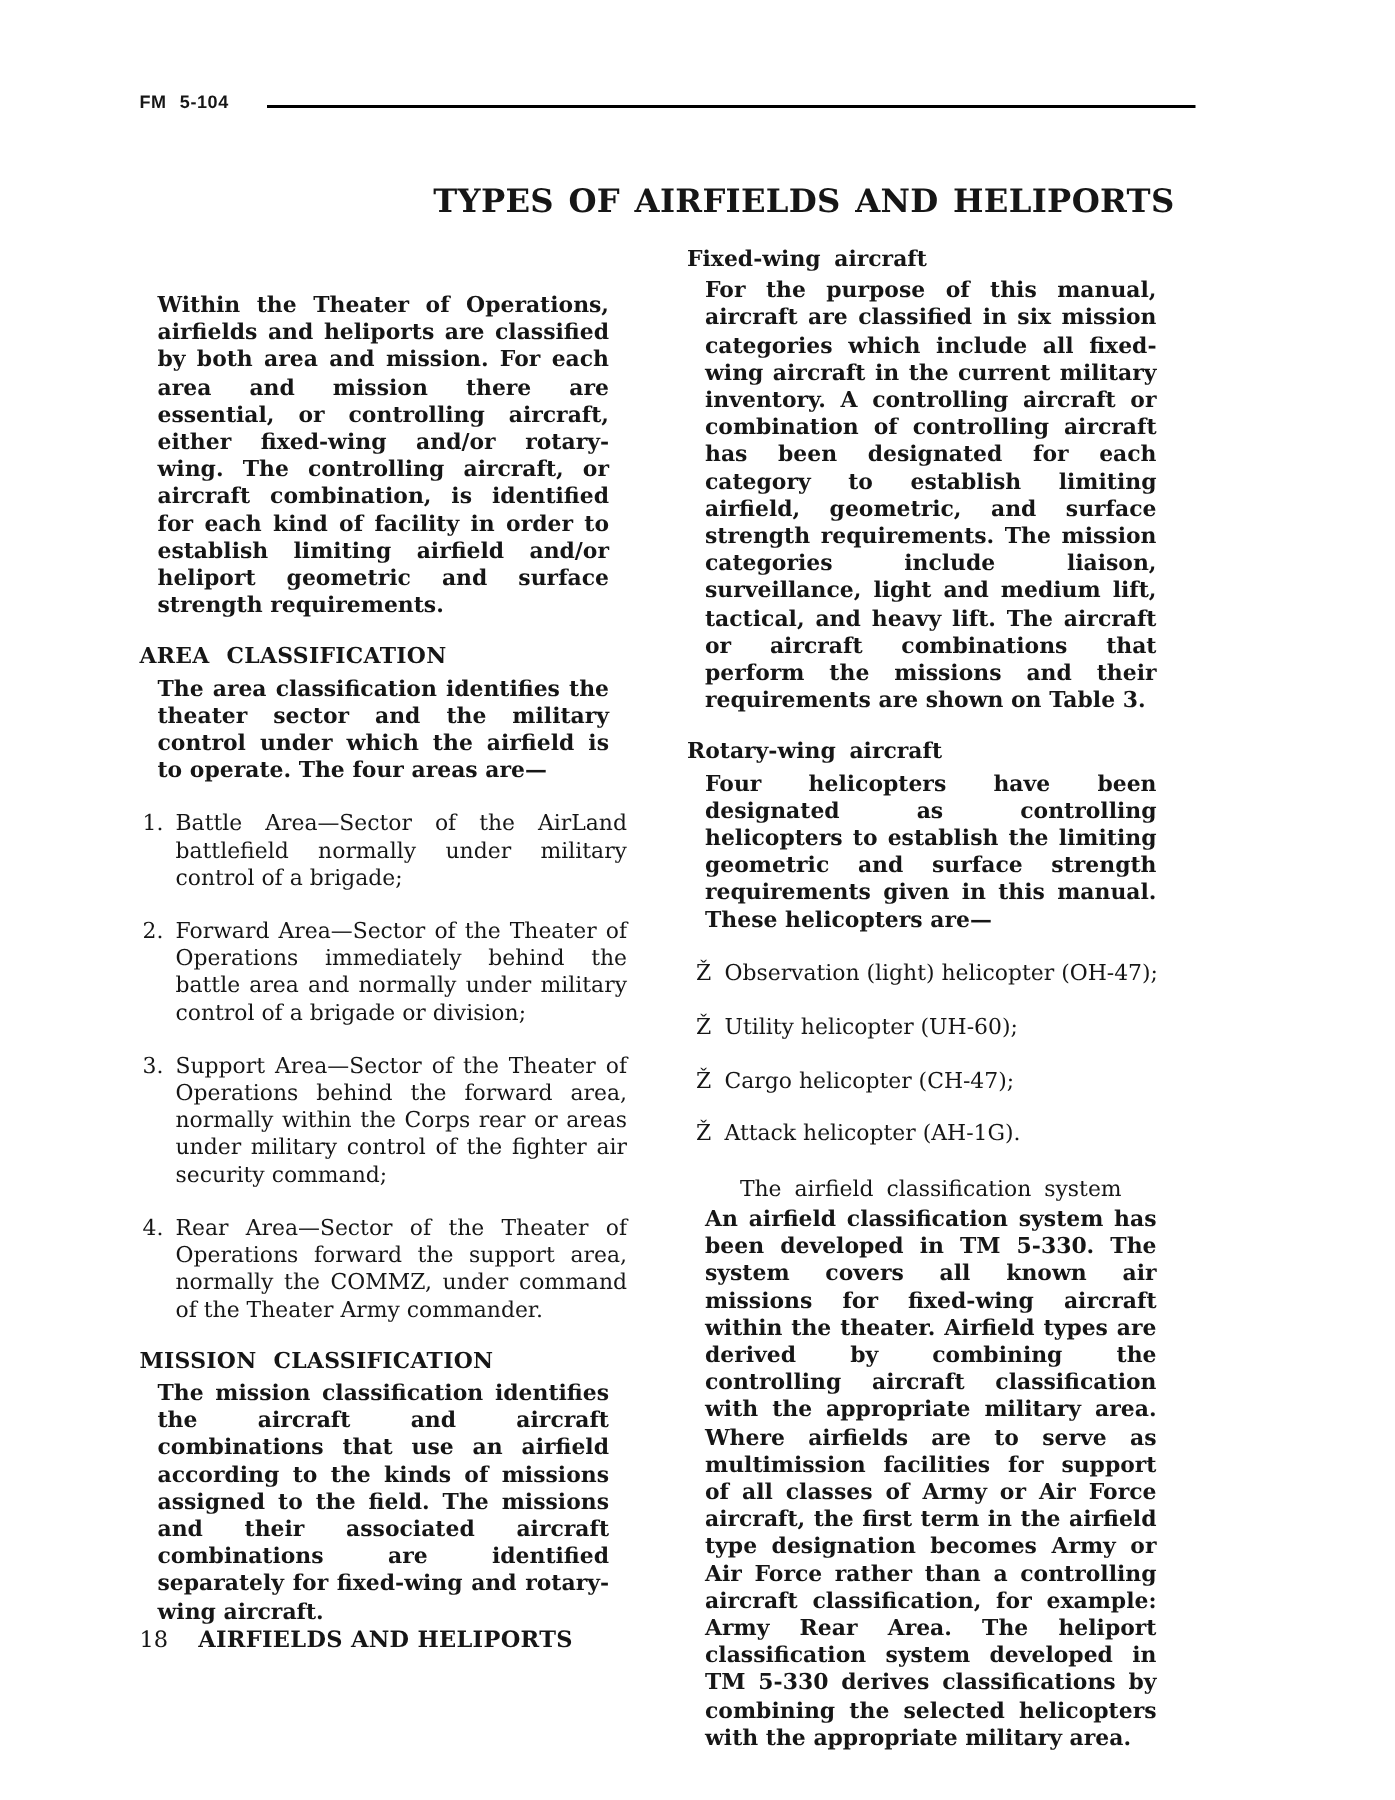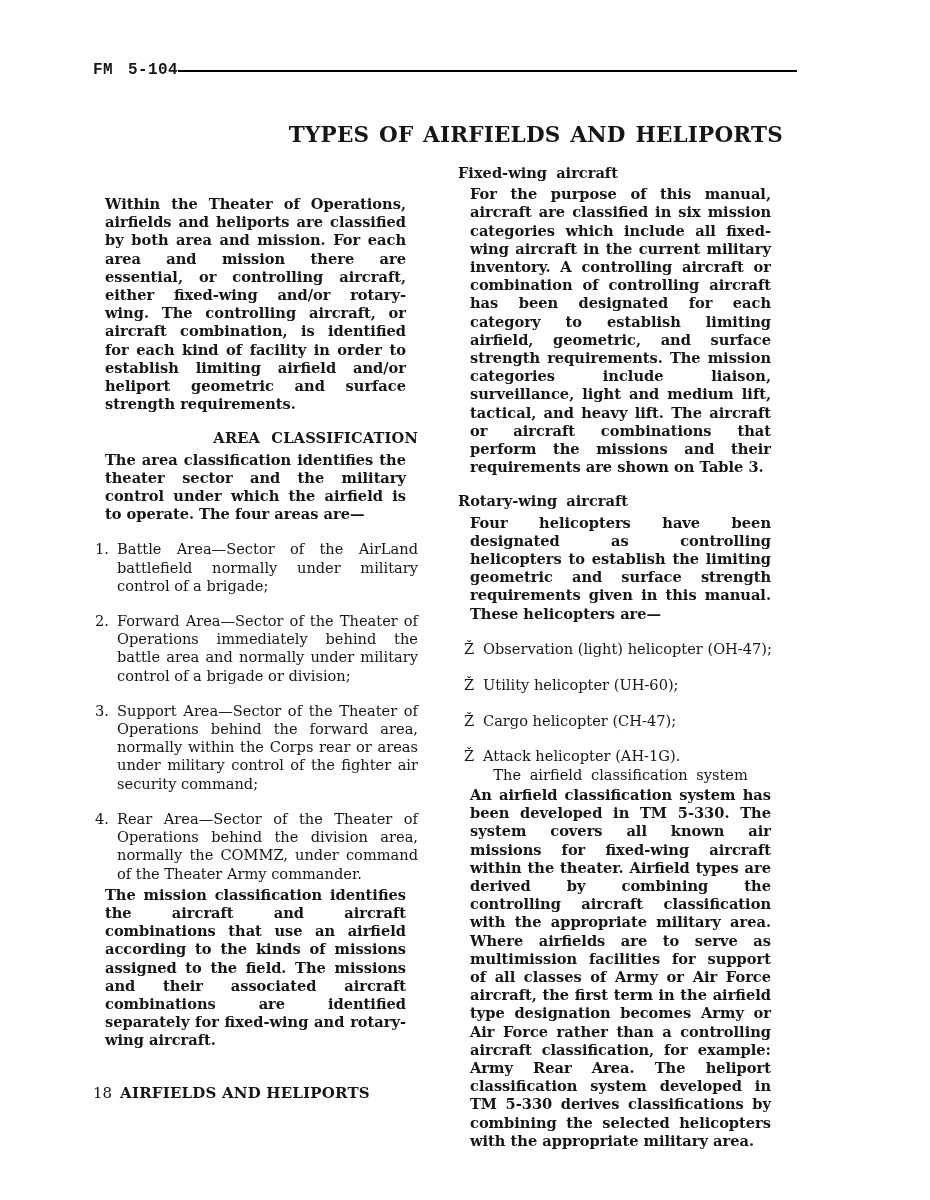--- a/index.html
+++ b/index.html
@@ -13,23 +13,23 @@
     height: 1200px;
     background: #ffffff;
     font-family: "DejaVu Serif", serif;
     color: #161616;
     overflow: hidden;
   }
   .doc-number {
     position: absolute;
     left: 93px;
     top: 61px;
-    font-family: Liberation Mono, monospace;
+    font-family: Liberation Sans, sans-serif;
     font-weight: bold;
-    font-size: 16px;
+    font-size: 12px;
     letter-spacing: 0.4px;
     word-spacing: 5px;
   }
   .header-rule {
     position: absolute;
     left: 178px;
     top: 70px;
     width: 619px;
     height: 2px;
     background: #000000;
@@ -50,21 +50,21 @@
     position: absolute;
     width: 325px;
     font-size: 14.6px;
     line-height: 18.2px;
     text-align: justify;
   }
   .col-left  { left: 93px;  top: 183px; }
   .col-right { left: 458px; top: 164px; }
   .para { margin: 12px; font-weight: bold; }
   .sec-heading {
-    text-align: right;
+    text-align: left;
     font-weight: bold;
     word-spacing: 6px;
     letter-spacing: 0.2px;
   }
   .sub-heading {
     font-weight: bold;
     word-spacing: 4px;
   }
   .plain-heading {
     text-align: center;
@@ -97,21 +97,21 @@
   .footer {
     position: absolute;
     left: 93px;
     top: 1084px;
     font-size: 15px;
     white-space: nowrap;
   }
   .footer .footer-title {
     font-weight: bold;
     letter-spacing: 0.2px;
-    margin-left: 8px;
+    margin-left: 20px;
   }
 </style>
 </head>
 <body>
 
 <div class="page">
 
   <div class="doc-number">FM 5-104</div>
 
   <div class="header-rule"></div>
@@ -134,24 +134,25 @@
       <div class="num-item">
         <span class="num">2.</span>
         <span>Forward Area—Sector of the Theater of Operations immediately behind the battle area and normally under military control of a brigade or division;</span>
       </div>
       <div class="num-item">
         <span class="num">3.</span>
         <span>Support Area—Sector of the Theater of Operations behind the forward area, normally within the Corps rear or areas under military control of the fighter air security command;</span>
       </div>
       <div class="num-item">
         <span class="num">4.</span>
-        <span>Rear Area—Sector of the Theater of Operations behind the division area, normally the COMMZ, under command of the Theater Army commander.</span>
+        <span>Rear Area—Sector of the Theater of Operations forward the support area, normally the COMMZ, under command of the Theater Army commander.</span>
       </div>
     </div>
 
+    <div class="sec-heading mt-sec">MISSION CLASSIFICATION</div>
 
     <p class="para mt-line">The mission classification identifies the aircraft and aircraft combinations that use an airfield according to the kinds of missions assigned to the field. The missions and their associated aircraft combinations are identified separately for fixed-wing and rotary-wing aircraft.</p>
 
   </div>
 
   <div class="col col-right">
 
     <div class="sub-heading">Fixed-wing aircraft</div>
 
     <p class="para mt-line">For the purpose of this manual, aircraft are classified in six mission categories which include all fixed-wing aircraft in the current military inventory. A controlling aircraft or combination of controlling aircraft has been designated for each category to establish limiting airfield, geometric, and surface strength requirements. The mission categories include liaison, surveillance, light and medium lift, tactical, and heavy lift. The aircraft or aircraft combinations that perform the missions and their requirements are shown on Table 3.</p>
@@ -172,21 +173,21 @@
       <div class="bullet-item">
         <span class="bullet">Ž</span>
         <span>Cargo helicopter (CH-47);</span>
       </div>
       <div class="bullet-item">
         <span class="bullet">Ž</span>
         <span>Attack helicopter (AH-1G).</span>
       </div>
     </div>
 
-    <div class="plain-heading" style="">The airfield classification system</div>
+    <div class="plain-heading" style="margin-top: 18px;">The airfield classification system</div>
 
     <p class="para" style="margin-top: 2px;">An airfield classification system has been developed in TM 5-330. The system covers all known air missions for fixed-wing aircraft within the theater. Airfield types are derived by combining the controlling aircraft classification with the appropriate military area. Where airfields are to serve as multimission facilities for support of all classes of Army or Air Force aircraft, the first term in the airfield type designation becomes Army or Air Force rather than a controlling aircraft classification, for example: Army Rear Area. The heliport classification system developed in TM 5-330 derives classifications by combining the selected helicopters with the appropriate military area.</p>
 
   </div>
 
   <div class="footer">
     <span>18</span><span class="footer-title">AIRFIELDS AND HELIPORTS</span>
   </div>
 
 </div>

